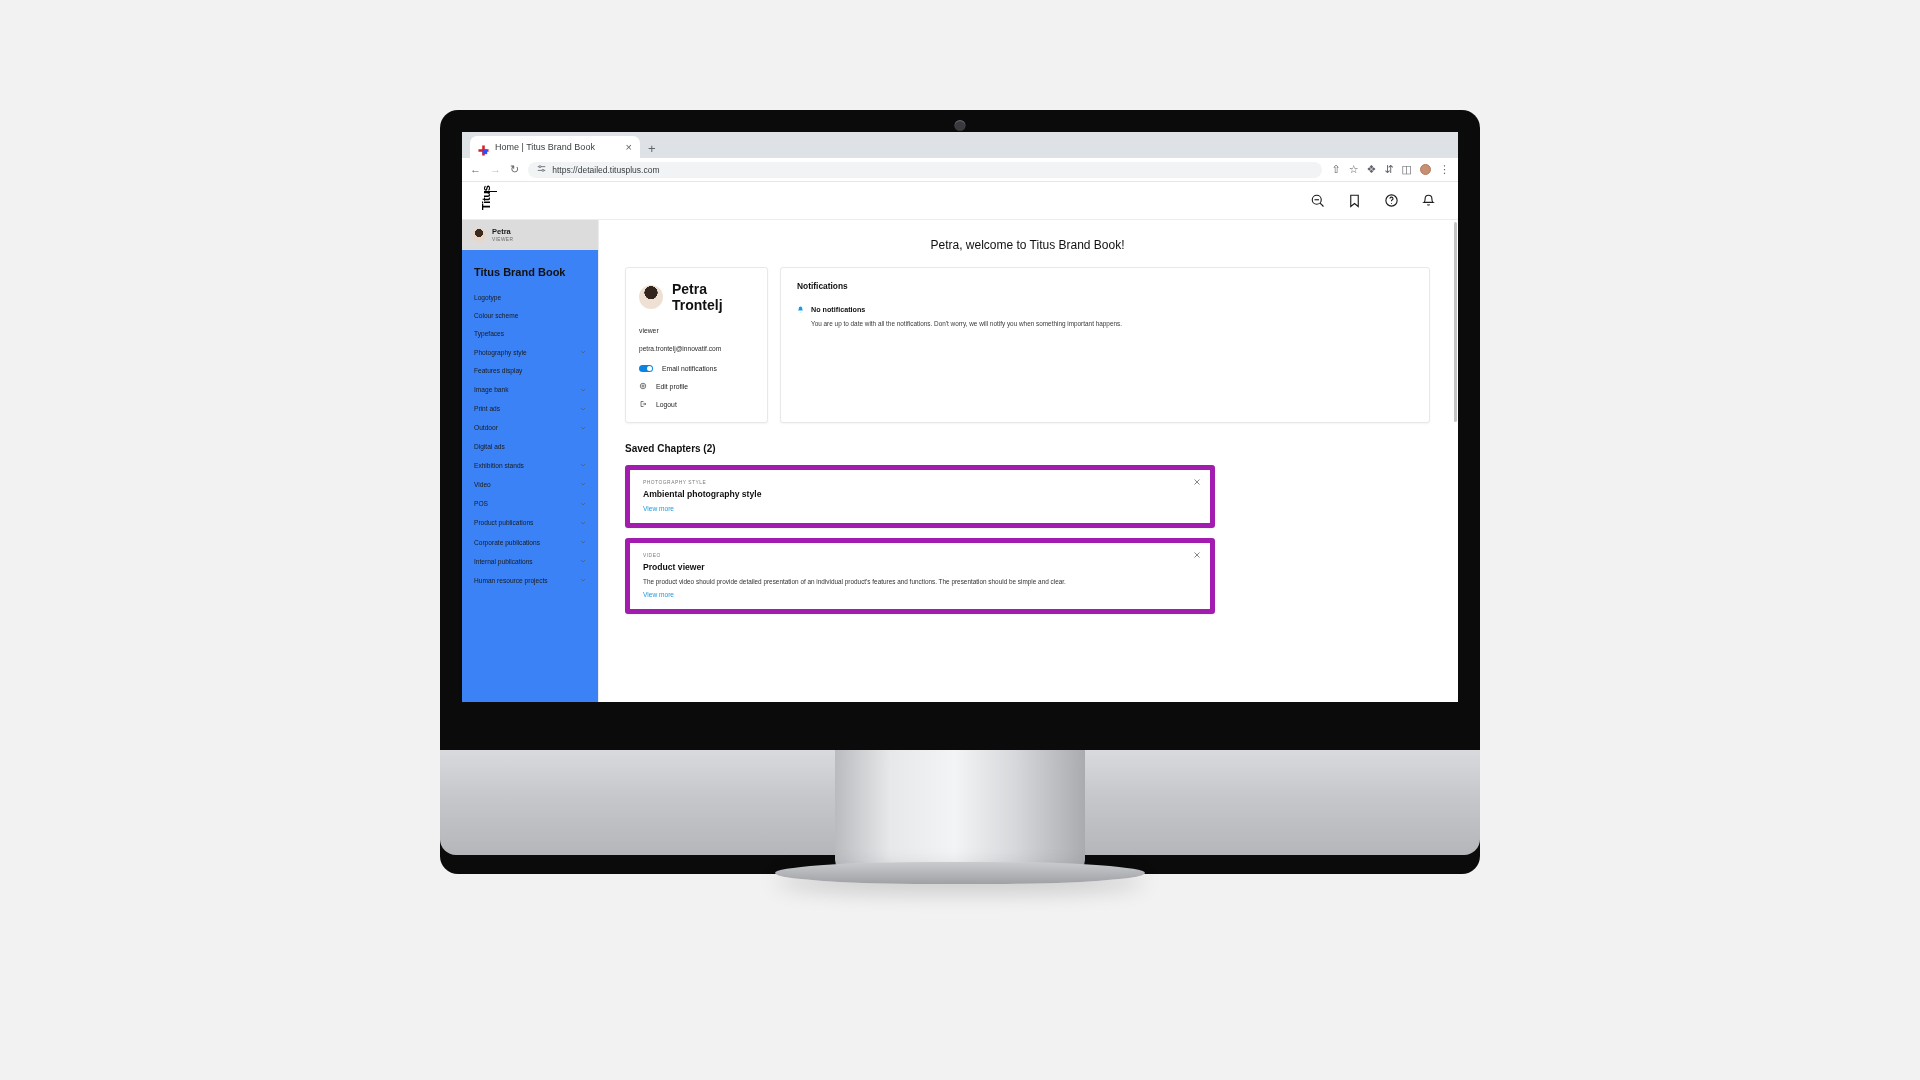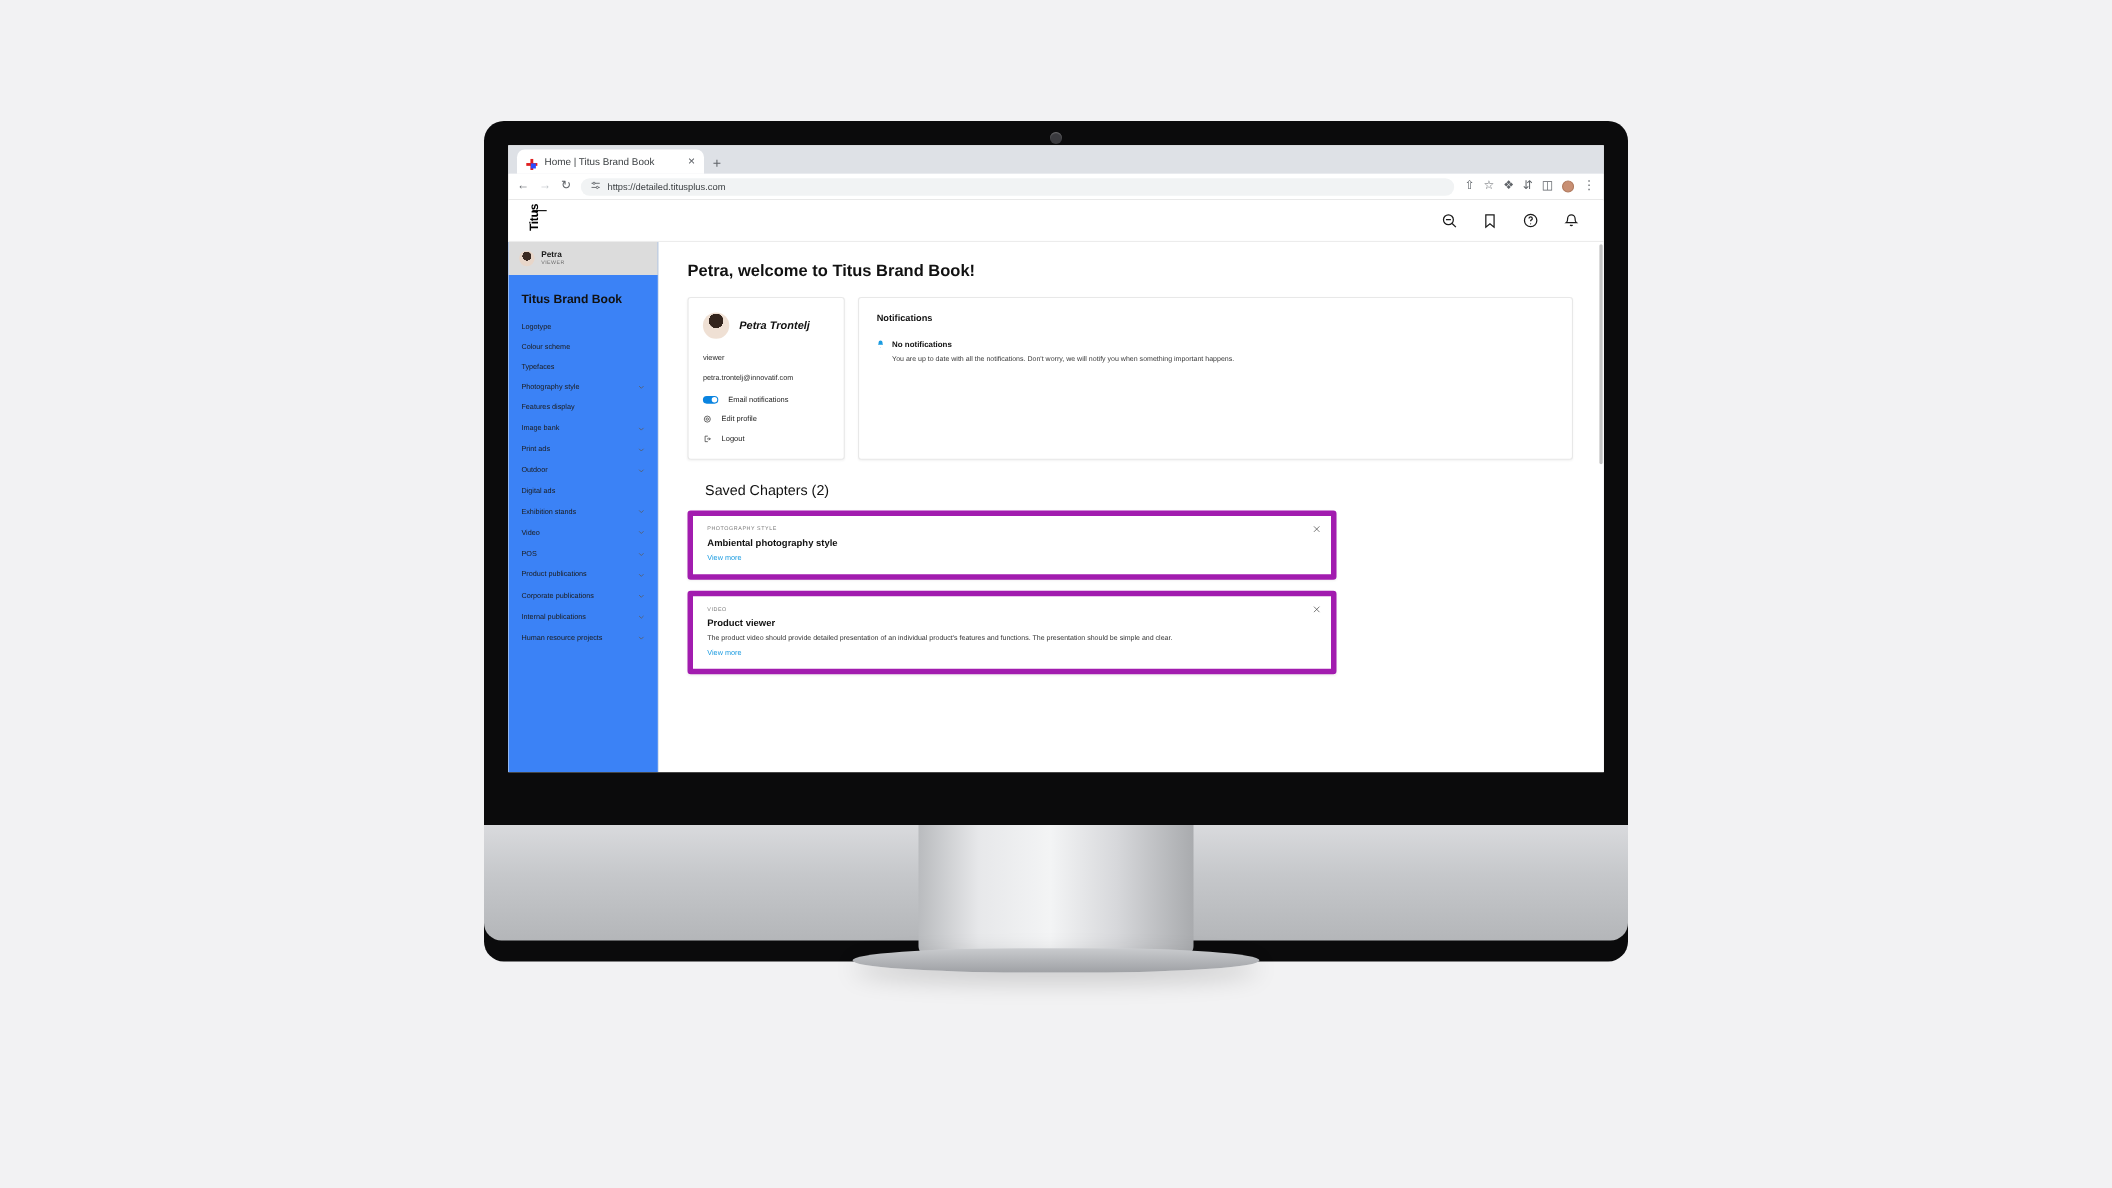--- a/index.html
+++ b/index.html
@@ -132,35 +132,35 @@
   .sb-item {
     display: flex; align-items: center; justify-content: space-between;
     padding: 5.6px 11px 5.6px 12px; cursor: pointer;
   }
   .sb-label { font-size: 6.6px; color: #1b1b1b; }
   .chev { width: 8px; height: 8px; color: #5a5a5a; flex: none; }
   .chev svg { width: 100%; height: 100%; display: block; }
 
   
   .main { flex: 1; background: #fff; padding: 18px 28px 0 26px; overflow: hidden; position: relative; }
-  .page-title { font-size: 15px; font-weight: 700; color: #111; margin-bottom: 15px; }
+  .page-title { font-size: 12px; font-weight: 400; color: #111; margin-bottom: 15px; text-align: center; }
 
   .row-cards { display: flex; gap: 12px; align-items: stretch; }
   .card {
     background: #fff; border: 1px solid #e8e8e8; border-radius: 3px;
     box-shadow: 0 1px 2px rgba(0,0,0,.05);
   }
   .profile-card { width: 143px; flex: none; padding: 13px 13px 14px 13px; }
   .pc-top { display: flex; align-items: center; gap: 9px; margin-bottom: 14px; }
   .pc-ava {
     width: 24px; height: 24px; border-radius: 50%;
     background: radial-gradient(circle at 50% 32%, #33241d 0 32%, #efe0d4 33% 100%);
     flex: none;
   }
-  .pc-name { font-size: 10px; font-weight: 700; color: #111; font-style: italic; }
+  .pc-name { font-size: 14px; font-weight: 700; color: #111; }
   .pc-role { font-size: 6.8px; color: #2b2b2b; margin-bottom: 11px; }
   .pc-email { font-size: 6.6px; color: #2b2b2b; margin-bottom: 13px; }
   .pc-actions { display: flex; flex-direction: column; gap: 10px; }
   .pc-action { display: flex; align-items: center; gap: 9px; cursor: pointer; }
   .pc-action-label { font-size: 6.8px; color: #1b1b1b; }
   .toggle {
     width: 14px; height: 7px; border-radius: 4px; background: #0a84e0;
     position: relative; flex: none;
   }
   .toggle::after {
@@ -171,21 +171,21 @@
   .pc-ic svg { width: 100%; height: 100%; display: block; }
 
   .notif-card { flex: 1; padding: 13px 16px; }
   .notif-title { font-size: 8.4px; font-weight: 700; color: #111; margin-bottom: 14px; }
   .notif-row { display: flex; align-items: center; gap: 7px; margin-bottom: 6px; }
   .bell { width: 7px; height: 8px; color: #1a9be0; flex: none; }
   .bell svg { width: 100%; height: 100%; display: block; }
   .notif-head { font-size: 7.2px; font-weight: 700; color: #111; }
   .notif-sub { font-size: 6.4px; color: #3a3a3a; padding-left: 14px; }
 
-  .section-title { font-size: 13px; font-weight: 400; color: #111; margin: 20px 0 11px 16px; }
+  .section-title { font-size: 10px; font-weight: 700; color: #111; margin: 20px 0 11px 0; }
 
   .chapter-card {
     position: relative; background: #fff; border: 5px solid #a21caf;
     border-radius: 3px; box-shadow: 0 1px 2px rgba(0,0,0,.05);
     padding: 10px 13px 11px 13px; margin-bottom: 10px; max-width: 590px;
   }
   .ch-cat { font-size: 4.9px; color: #7b7b7b; letter-spacing: .5px; margin-bottom: 4px; }
   .ch-title { font-size: 8.6px; font-weight: 700; color: #111; margin-bottom: 6px; }
   .ch-desc { font-size: 6.4px; color: #333; margin-bottom: 6px; }
   .ch-link { font-size: 6.6px; color: #1a9be0; cursor: pointer; }

